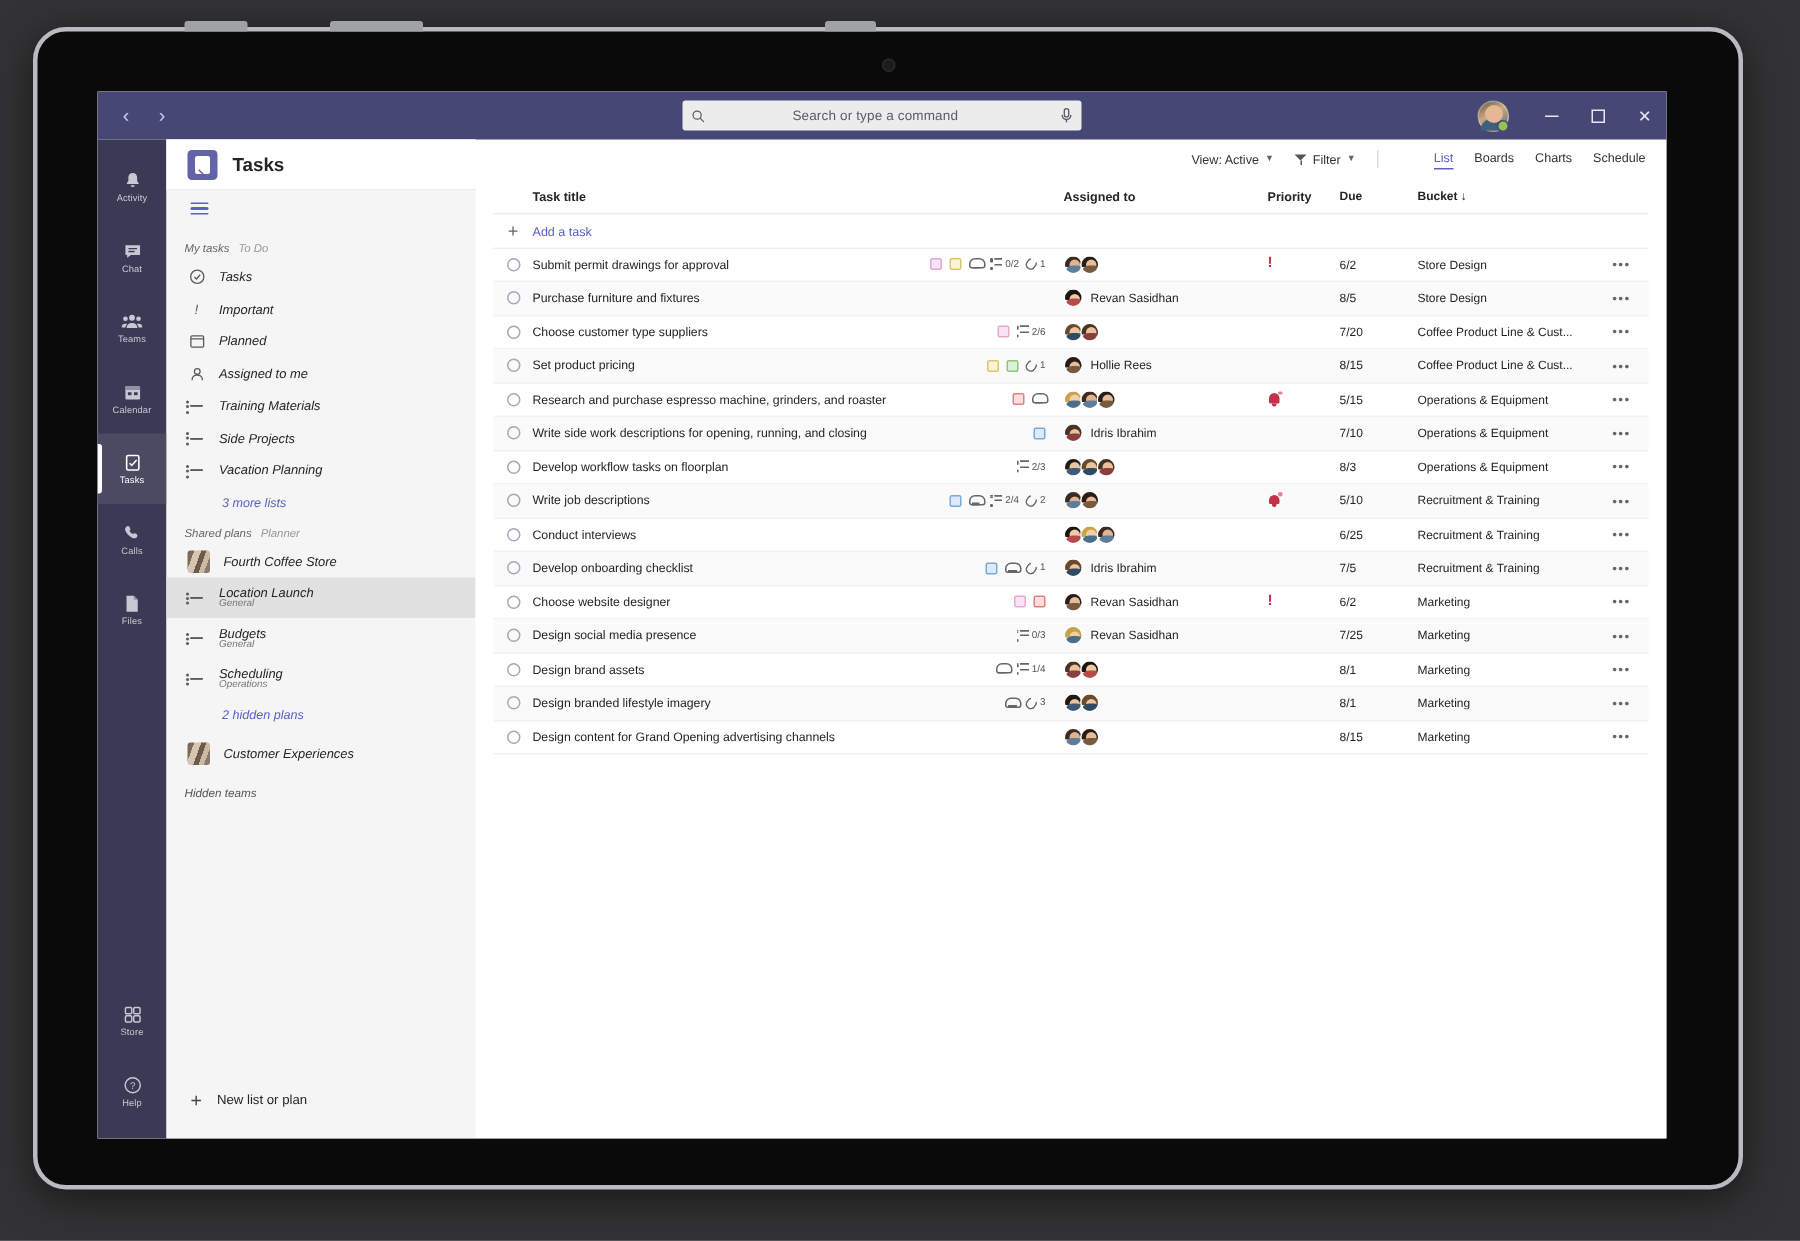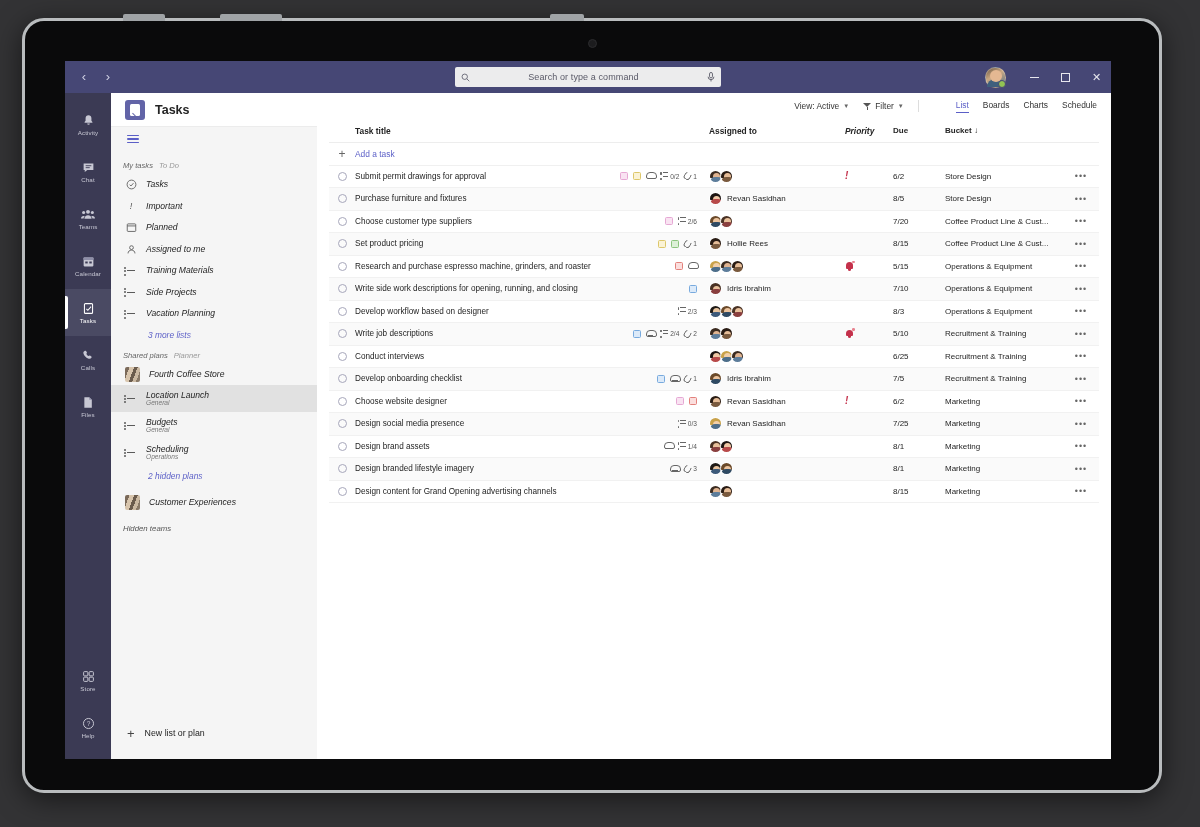--- a/index.html
+++ b/index.html
@@ -159,21 +159,21 @@
   .c-assign { width: 128px; display: flex; align-items: center; gap: 5px; }
   .stack { display: flex; }
   .stack .av { margin-left: -2px; }
   .stack .av:first-child { margin-left: 0; }
   .av { width: 13px; height: 13px; border-radius: 50%; flex: none; position: relative; overflow: hidden;
         border: 1px solid #fff; }
   .av .hair { position:absolute; left:0; top:0; width:13px; height:7px; }
   .av .sk { position:absolute; left:3px; top:2.5px; width:7px; height:7px; border-radius:50%; }
   .av .sh { position:absolute; left:0; bottom:0; width:13px; height:5px; border-radius:6px 6px 0 0; }
   .aname { font-size: 8px; color: #242424; white-space: nowrap; }
-  .c-pri { width: 56px; display: flex; justify-content: flex-start; padding-left: 8px; font-style: italic; }
+  .c-pri { width: 56px; display: flex; justify-content: flex-start; padding-left: 8px; }
   .bang { color: #c4314b; font-size: 10px; font-weight: bold; line-height: 1; }
   .bell { width: 9px; height: 9px; position: relative; }
   .bell::before { content:''; position:absolute; left:1px; top:0.5px; width:7px; height:6.5px;
                   background:#c4314b; border-radius:3.5px 3.5px 1px 1px; }
   .bell::after { content:''; position:absolute; left:3px; top:7px; width:3px; height:2px; background:#c4314b;
                  border-radius:0 0 2px 2px; }
   .bell i { position:absolute; right:-1px; top:-1px; width:2.6px; height:2.6px; border-radius:50%;
             background:#e8828f; }
   .c-due { width: 52px; font-size: 8px; }
   .c-bucket { width: 118px; font-size: 8px; white-space: nowrap; overflow: hidden; }
@@ -700,21 +700,21 @@
      <div class="c-pri"></div>
      <div class="c-due">7/10</div>
      <div class="c-bucket">Operations &amp; Equipment</div>
      <div class="c-more">•••</div>
                 </div>
                 <div class="trow">
                   <div class="c-chk">
                     <span class="chk"></span>
                   </div>
      <div class="c-title">
-       <span class="ttext">Develop workflow based on designer</span>
+       <span class="ttext">Develop workflow tasks on floorplan</span>
        <span class="meta">
                       <span class="ic-ck">
                         <span class="bars">
                           <i class="d"></i>
                           <i></i>
                           <i class="d"></i>
                           <i></i>
                           <i class="d"></i>
                           <i></i>
                         </span>

